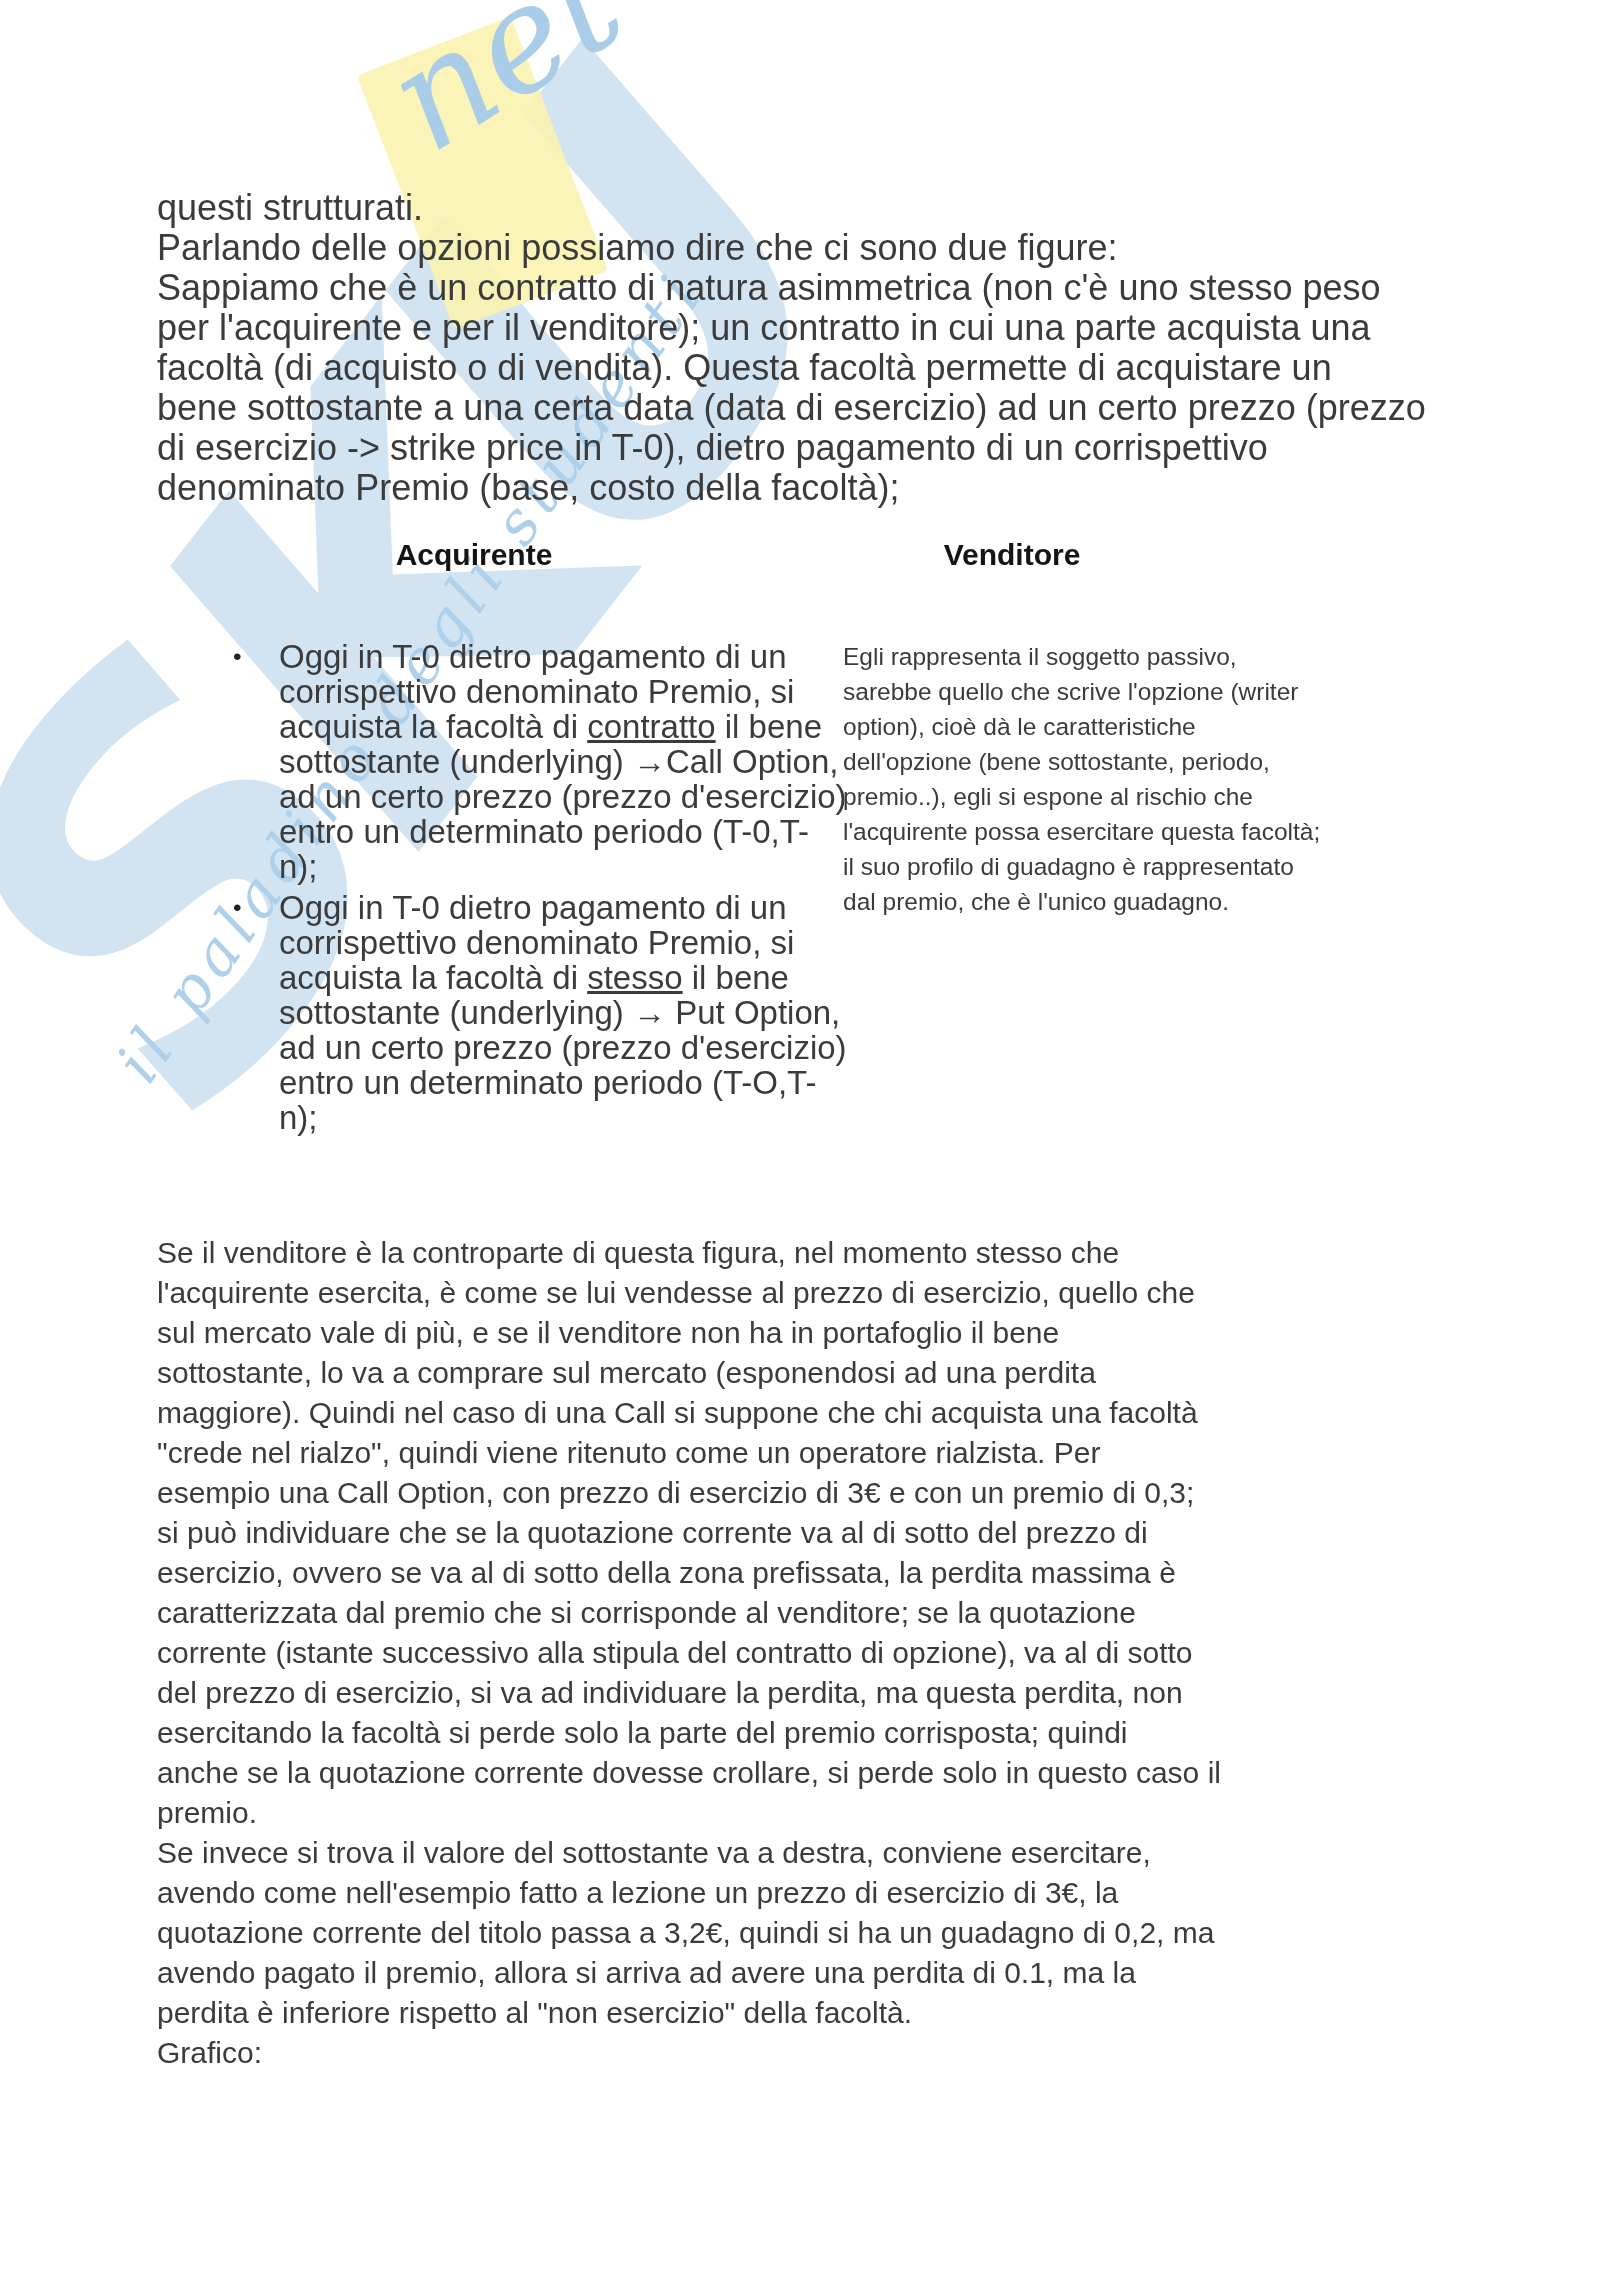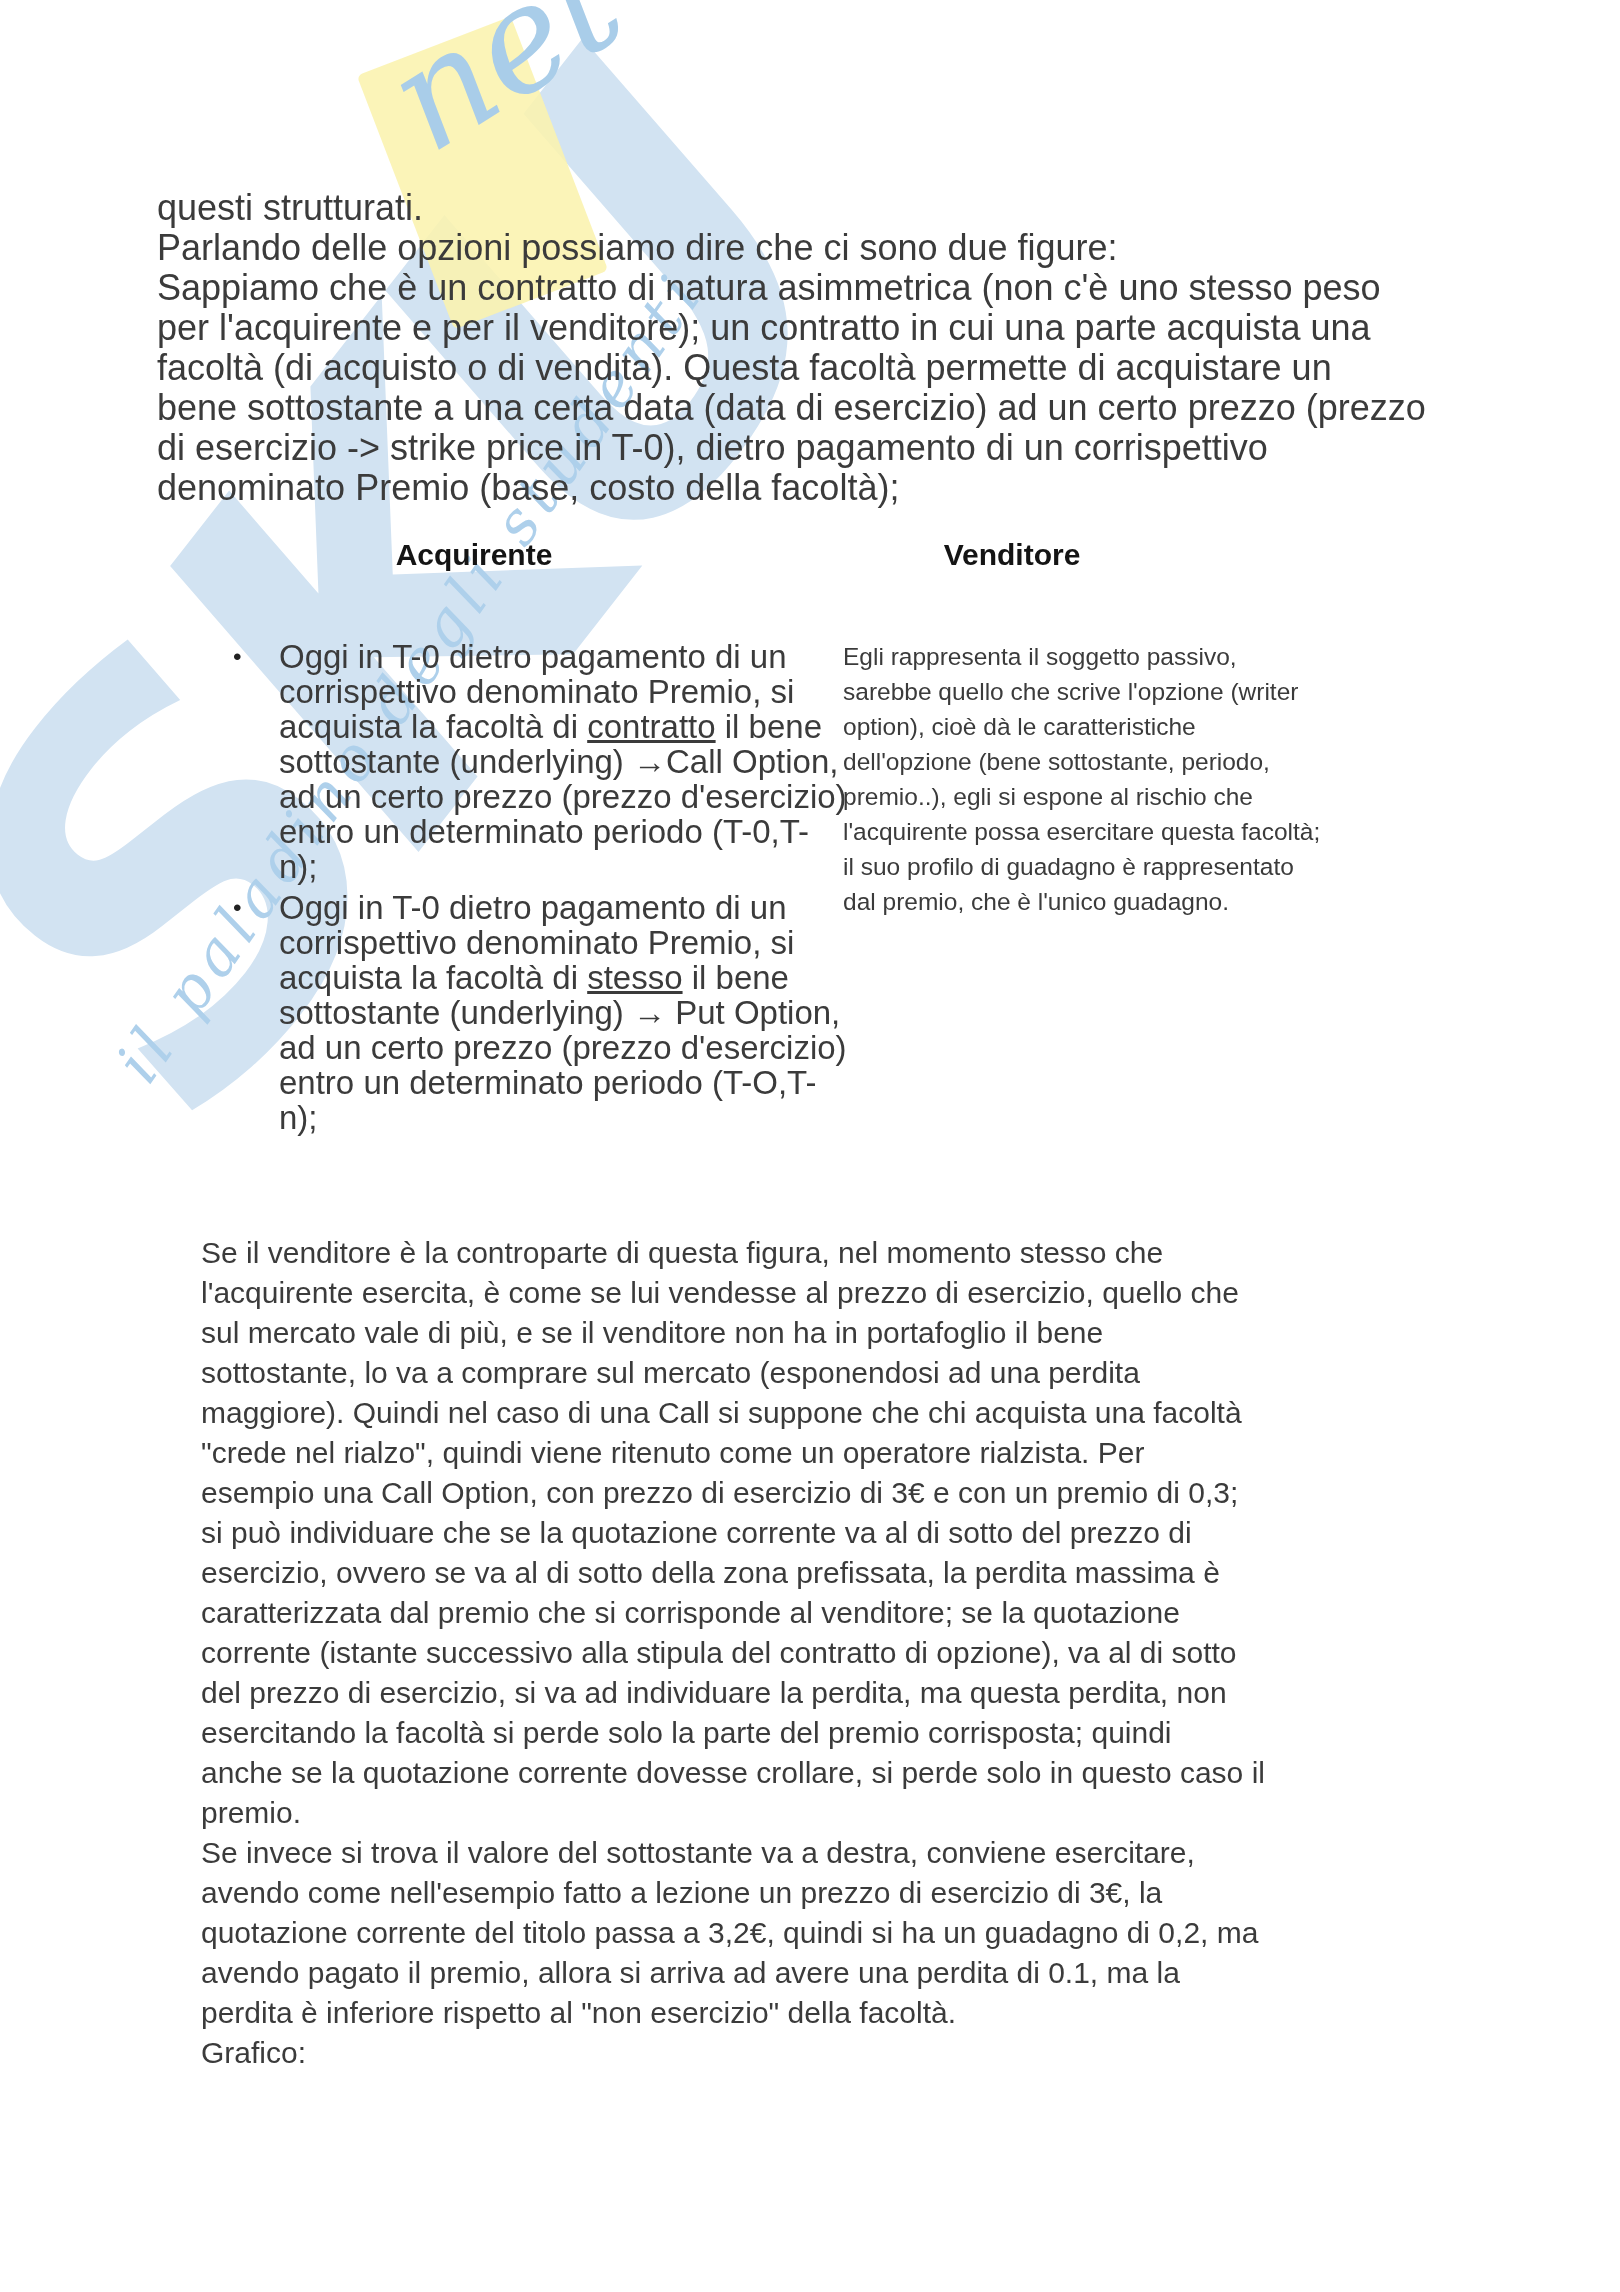--- a/index.html
+++ b/index.html
@@ -84,21 +84,21 @@
   .u { text-decoration: underline; }
 
   .right-col {
     position: absolute; left: 843px; top: 639px; width: 652px;
     font-size: 24.5px; line-height: 35px;
     white-space: pre-line;
   }
 
   .body-par {
     position: absolute; left: 157px; top: 1233px; width: 1416px;
-    font-size: 30px; line-height: 40px; margin-left: 44px;
+    font-size: 30px; line-height: 40px;
   }
 </style>
 </head>
 <body>
 
 <div class="watermark">
   <div class="wm-letters">SKU</div>
   <div class="wm-yellow"></div>
   <div class="wm-script">net</div>
   <div class="wm-tagline">il paladino degli studenti</div>

